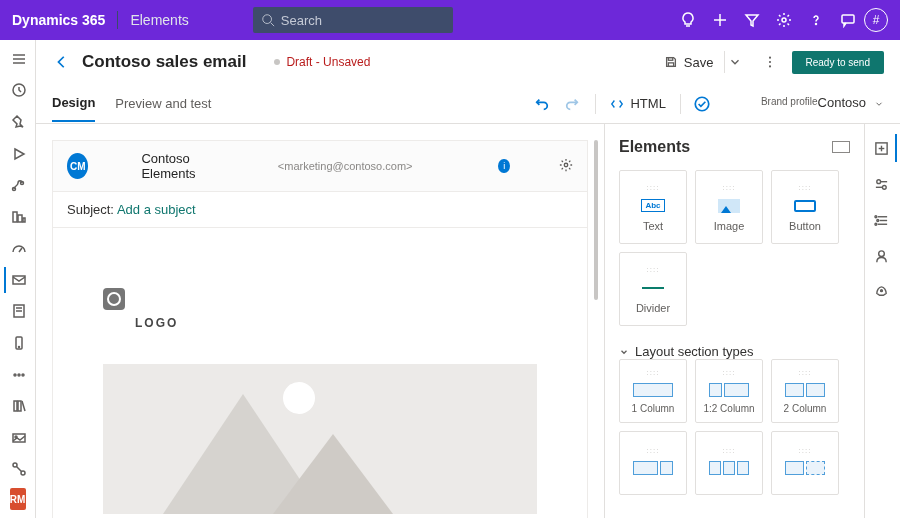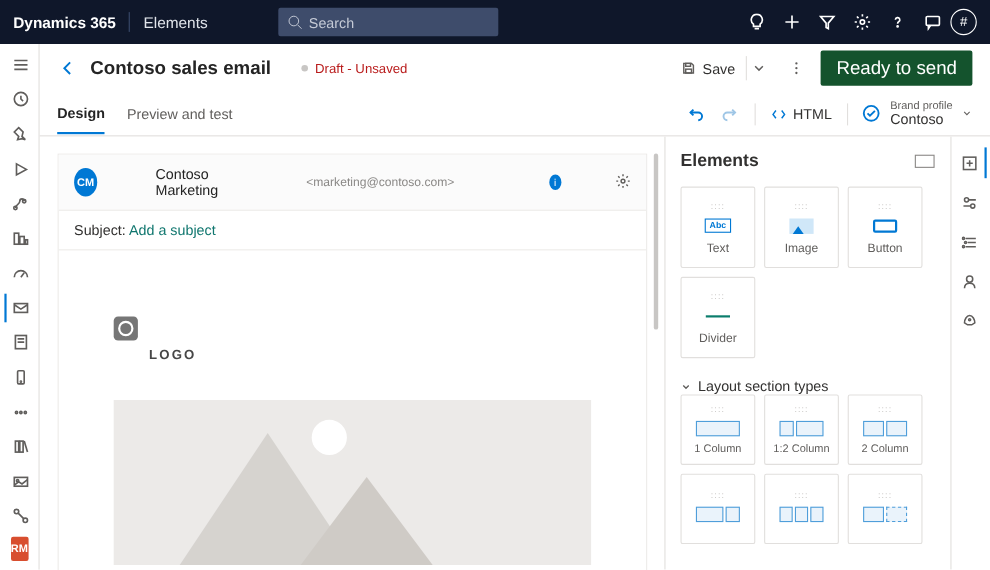--- a/index.html
+++ b/index.html
@@ -1,19 +1,19 @@
 <!DOCTYPE html>
 <html><head>
 <meta charset="utf-8">
 <style>
 * { margin:0; padding:0; box-sizing:border-box; font-family:"Segoe UI", -apple-system, sans-serif; }
 body { width:900px; height:518px; overflow:hidden; background:#fff; font-size:13px; color:#323130; }
 
 
-.topbar { height:40px; background:#0f172a; color:#fff; display:flex; align-items:center; padding:0 12px; }
+.topbar { height:40px; background:#6d28d9; color:#fff; display:flex; align-items:center; padding:0 12px; }
 .topbar .brand { font-weight:600; font-size:14px; }
 .topbar .divider-v { width:1px; height:18px; background:#3a4a6b; margin:0 12px; }
 .topbar .section { font-size:14px; color:#e0e4ea; }
 .topbar .search { flex:0 0 200px; height:26px; background:#3e4c6b; border-radius:2px; display:flex; align-items:center; padding:0 8px; margin-left:64px; }
 .topbar .search svg { width:14px; height:14px; margin-right:6px; }
 .topbar .search span { color:#c5cad6; font-size:13px; }
 .topbar .spacer { flex:1; }
 .topbar .ticon { width:32px; height:32px; display:flex; align-items:center; justify-content:center; cursor:pointer; }
 .topbar .ticon svg { width:16px; height:16px; stroke:#fff; fill:none; stroke-width:1.5; }
 .topbar .avatar { width:24px; height:24px; border-radius:50%; border:1.5px solid #fff; display:flex; align-items:center; justify-content:center; font-size:12px; }
@@ -33,33 +33,33 @@
 .header .back { width:20px; height:20px; display:flex; align-items:center; justify-content:center; margin-right:10px; cursor:pointer; }
 .header .back svg { width:14px; height:14px; stroke:#0078d4; stroke-width:2; fill:none; }
 .header .title { font-size:17px; font-weight:600; color:#242424; }
 .header .status-dot { width:6px; height:6px; border-radius:50%; background:#c8c6c4; margin-left:28px; margin-right:6px; }
 .header .status { font-size:12px; color:#b91c1c; }
 .header .spacer { flex:1; }
 .header .save-btn { display:flex; align-items:center; gap:6px; padding:4px 2px 4px 8px; cursor:pointer; font-size:13px; }
 .header .save-btn svg { width:14px; height:14px; stroke:#605e5c; fill:none; stroke-width:1.5; }
 .header .save-chev { width:22px; height:22px; display:flex; align-items:center; justify-content:center; border-left:1px solid #e1dfdd; margin-left:4px; }
 .header .more { width:24px; height:24px; display:flex; align-items:center; justify-content:center; margin:0 10px; cursor:pointer; }
-.header .primary { background:#14532d; color:#fff; border:none; padding:6px 14px; font-size:17px; cursor:pointer; border-radius:2px; }
+.header .primary { background:#0f766e; color:#fff; border:none; padding:6px 14px; font-size:10px; cursor:pointer; border-radius:2px; }
 
 
 .tabrow { display:flex; align-items:center; height:40px; padding:0 16px; border-bottom:1px solid #e1dfdd; }
 .tabrow .tab { margin-right:20px; padding:10px 0; font-size:13px; color:#605e5c; cursor:pointer; }
 .tabrow .tab.active { color:#242424; border-bottom:2px solid #0078d4; font-weight:600; }
 .tabrow .spacer { flex:1; }
 .tabrow .ico-btn { width:26px; height:26px; display:flex; align-items:center; justify-content:center; cursor:pointer; margin:0 2px; }
 .tabrow .ico-btn svg { width:14px; height:14px; stroke-width:2; fill:none; }
 .tabrow .vsep { width:1px; height:20px; background:#e1dfdd; margin:0 8px; }
 .tabrow .html-btn { display:flex; align-items:center; gap:6px; font-size:13px; cursor:pointer; padding:4px 6px; }
 .tabrow .brand-profile { display:flex; align-items:center; gap:8px; cursor:pointer; margin-left:4px; }
-.tabrow .brand-profile .bp-txt { display:flex; flex-direction:column; line-height:1.1; }
+.tabrow .brand-profile .bp-txt { display:flex; flex-direction:row; line-height:1.1;margin-left:42px; }
 .tabrow .brand-profile .bp-label { font-size:10px; color:#605e5c; }
 .tabrow .brand-profile .bp-val { font-size:13px; }
 
 
 .workspace { flex:1; display:flex; overflow:hidden; }
 .canvas-wrap { flex:1; padding:16px; overflow:auto; position:relative; }
 .canvas-wrap::after { content:""; position:absolute; right:6px; top:16px; width:4px; height:160px; background:#c8c6c4; border-radius:2px; }
 .canvas { background:#fff; border:1px solid #edebe9; }
 .email-head { display:flex; align-items:center; padding:10px 14px; background:#fbfbfb; border-bottom:1px solid #edebe9;gap:43px; }
 .email-head .from-avatar { width:26px; height:26px; border-radius:50%; background:#0078d4; color:#fff; font-size:10px; font-weight:600; display:flex; align-items:center; justify-content:center; margin-right:10px; }
@@ -331,21 +331,21 @@
             <path d="M4 6l4 4 4-4" stroke="#605e5c" fill="none" stroke-width="1.5"></path>
           </svg>
       </div>
     </div>
 
     <div class="workspace">
       <div class="canvas-wrap">
         <div class="canvas">
           <div class="email-head">
             <div class="from-avatar">CM</div>
-            <span class="from-name">Contoso Marketing</span>
+            <span class="from-name">Contoso Elements</span>
             <span class="from-addr">&lt;marketing@contoso.com&gt;</span>
             <div class="spacer"></div>
             <div class="info-dot">i</div>
             <div class="gear"><svg viewBox="0 0 16 16">
                   <circle cx="8" cy="8" r="2"></circle>
                   <path d="M8 1v2M8 13v2M1 8h2M13 8h2M3 3l1.5 1.5M11.5 11.5L13 13M13 3l-1.5 1.5M4.5 11.5L3 13"></path>
                 </svg></div>
           </div>
           <div class="email-subject">
             <span>Subject:</span>

